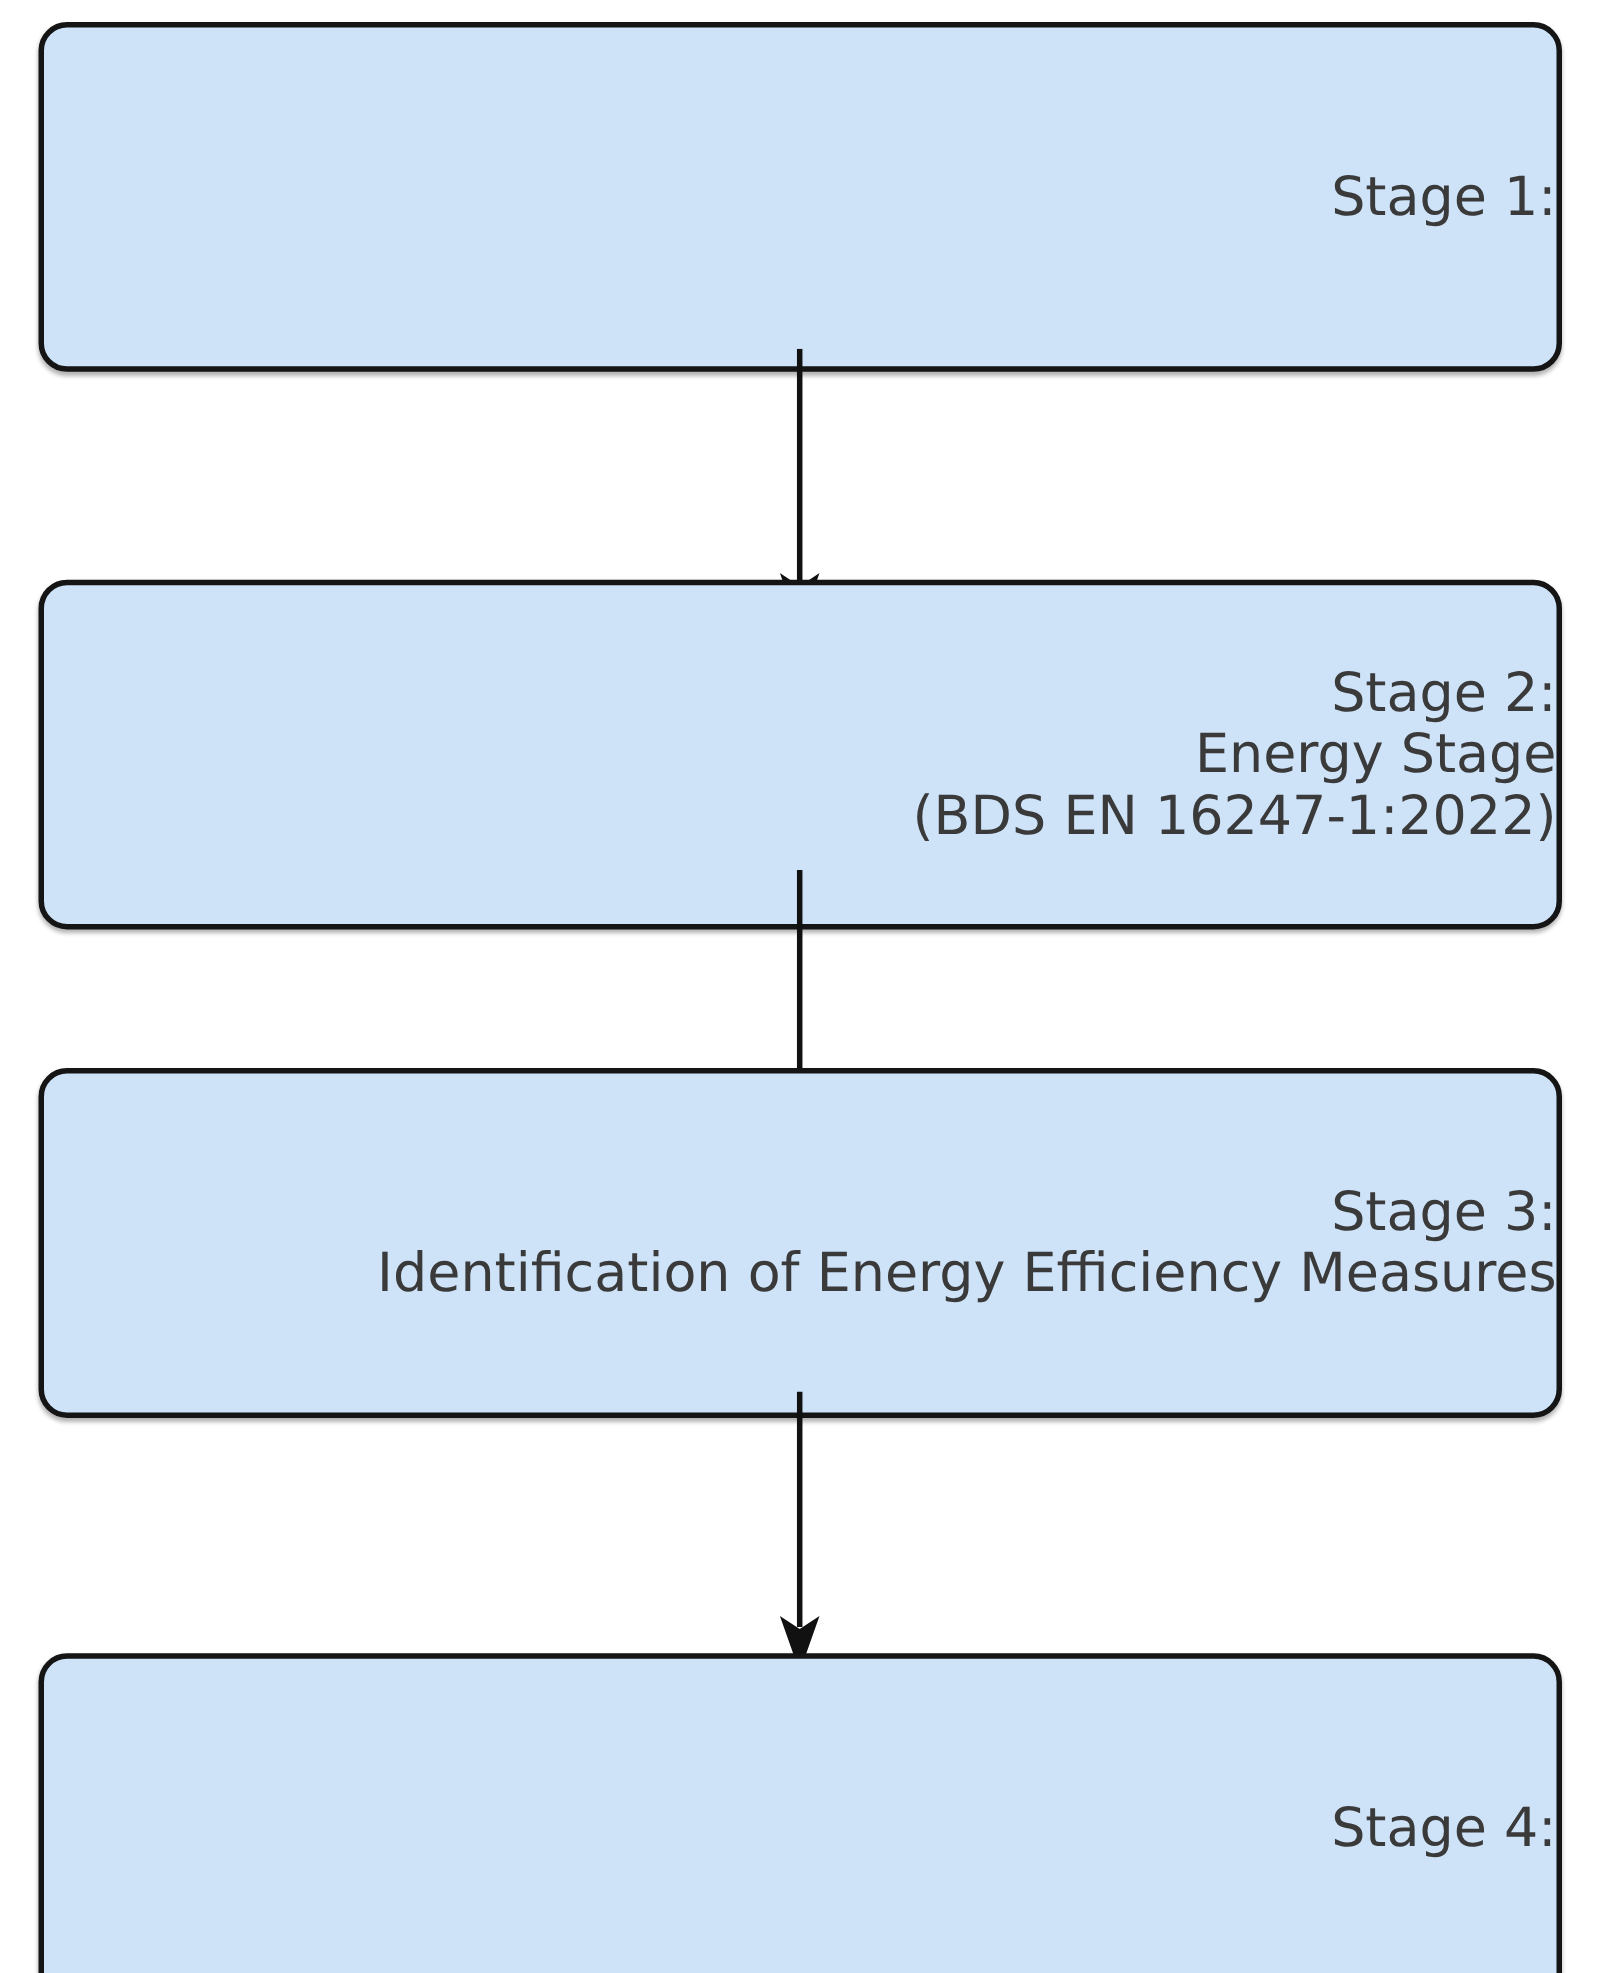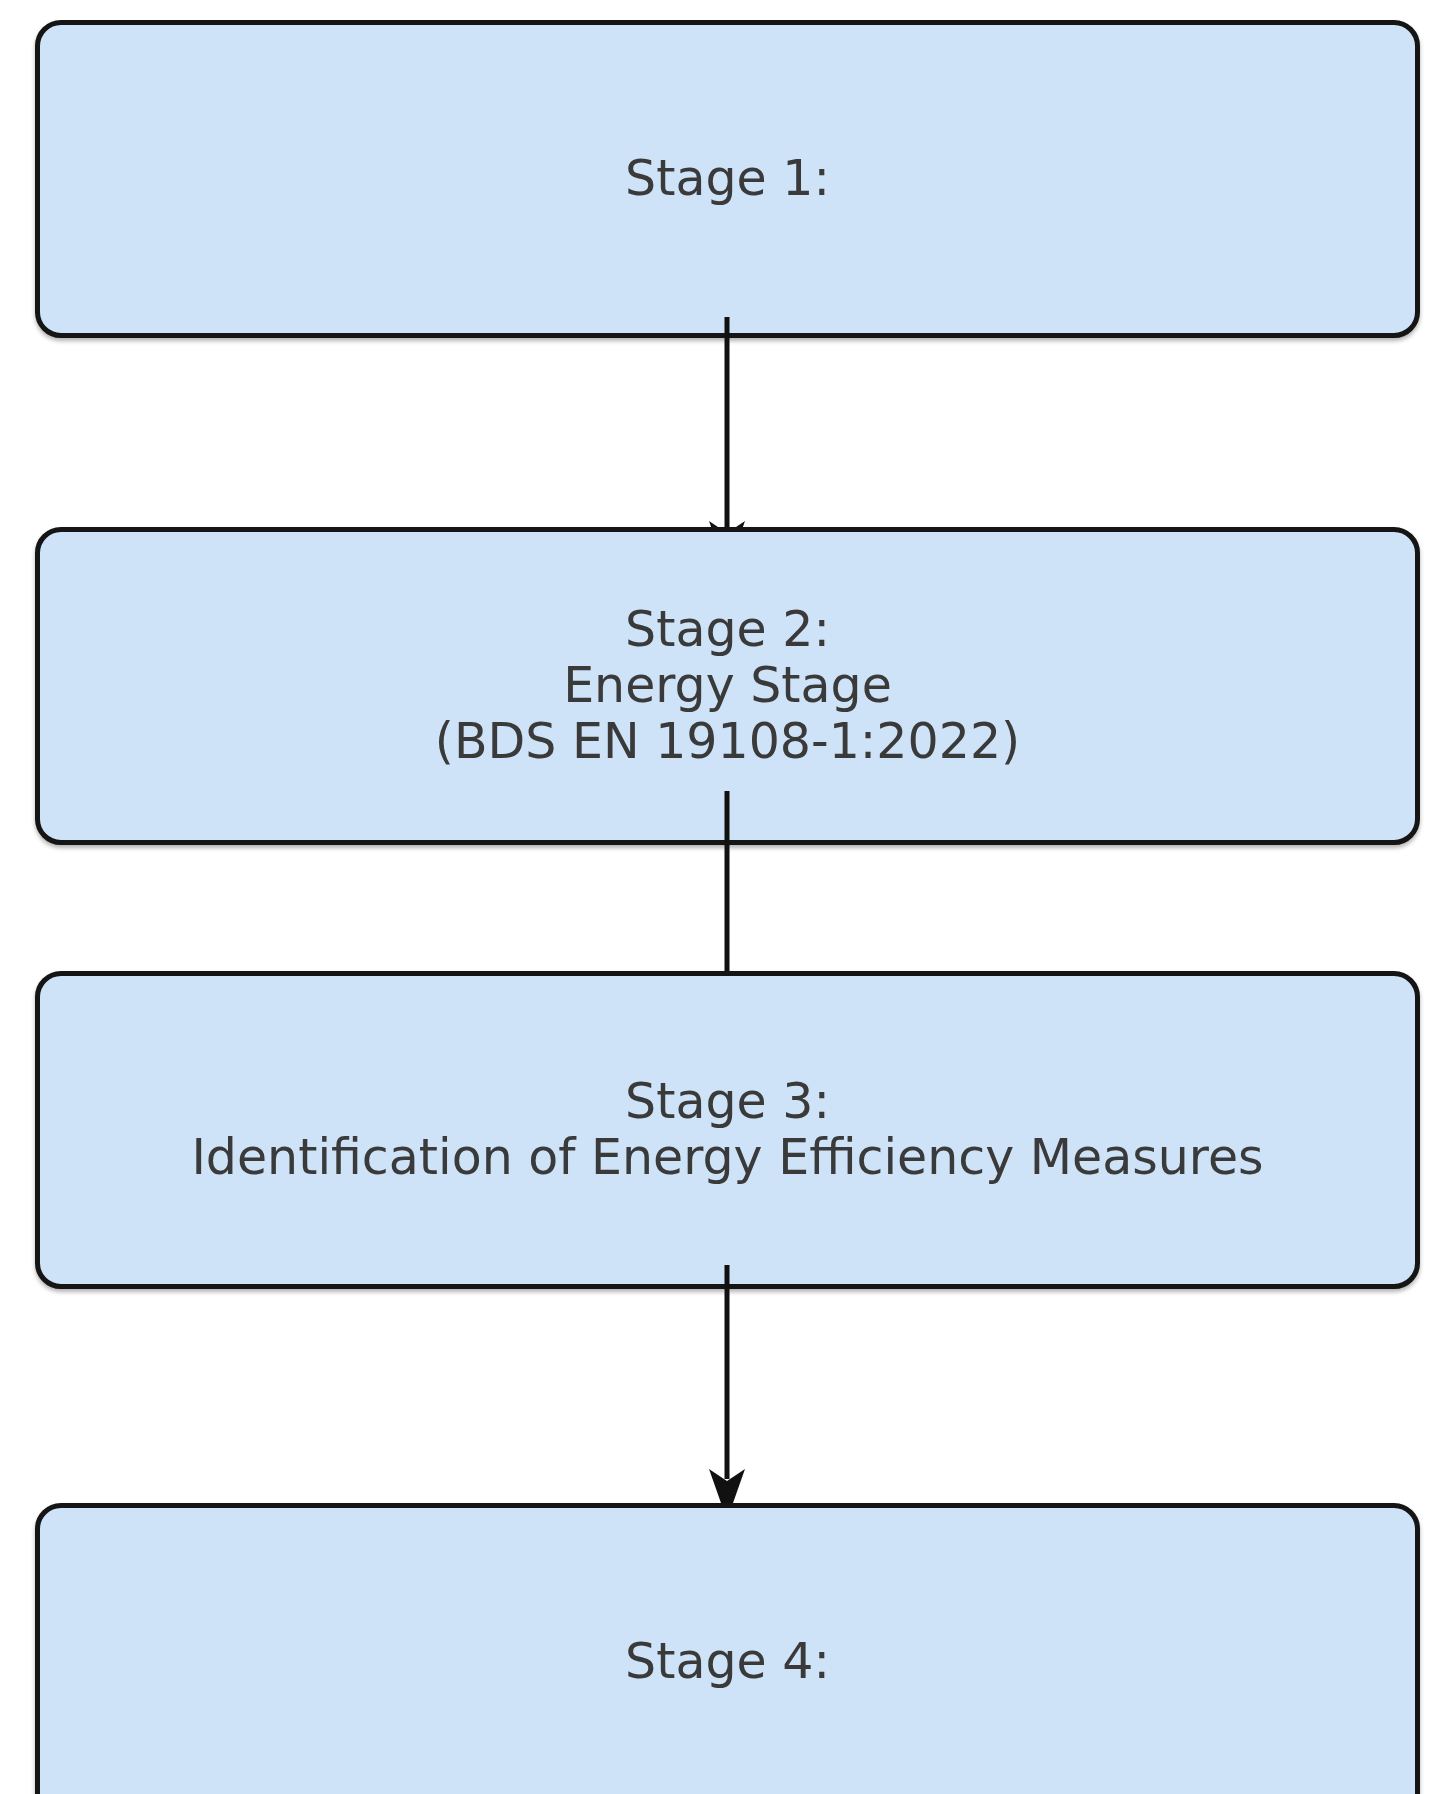--- a/index.html
+++ b/index.html
@@ -16,21 +16,21 @@
     left: 35px;
     width: 1385px;
     height: 318px;
     box-sizing: border-box;
     background: #cee3f8;
     border: 5px solid #151515;
     border-radius: 26px;
     box-shadow: 0 3px 4px rgba(0,0,0,0.30);
     display: flex;
     flex-direction: column;
-    align-items: center;
+    align-items: flex-end;
     justify-content: center;
   }
   .box-1 { top: 20px; }
   .box-2 { top: 527px; }
   .box-3 { top: 971px; }
   .box-4 { top: 1503px; }
   .stage-line {
     display: block;
     font-size: 49px;
     line-height: 56px;
@@ -61,21 +61,21 @@
   <div class="arrow arrow-1">
     <svg viewBox="0 0 62 255" xmlns="http://www.w3.org/2000/svg">
       <line x1="31" y1="0" x2="31" y2="214" stroke="#111111" stroke-width="5"></line>
       <polygon points="31,255 13,204 31,216 49,204" fill="#111111"></polygon>
     </svg>
   </div>
 
   <div class="stage-box box-2">
     <span class="stage-line">Stage 2:</span>
     <span class="stage-line">Energy Stage</span>
-    <span class="stage-line">(BDS EN 19108-1:2022)</span>
+    <span class="stage-line">(BDS EN 16247-1:2022)</span>
   </div>
 
   <div class="arrow arrow-2">
     <svg viewBox="0 0 62 255" xmlns="http://www.w3.org/2000/svg">
       <line x1="31" y1="0" x2="31" y2="214" stroke="#111111" stroke-width="5"></line>
       <polygon points="31,255 13,204 31,216 49,204" fill="#111111"></polygon>
     </svg>
   </div>
 
   <div class="stage-box box-3">

